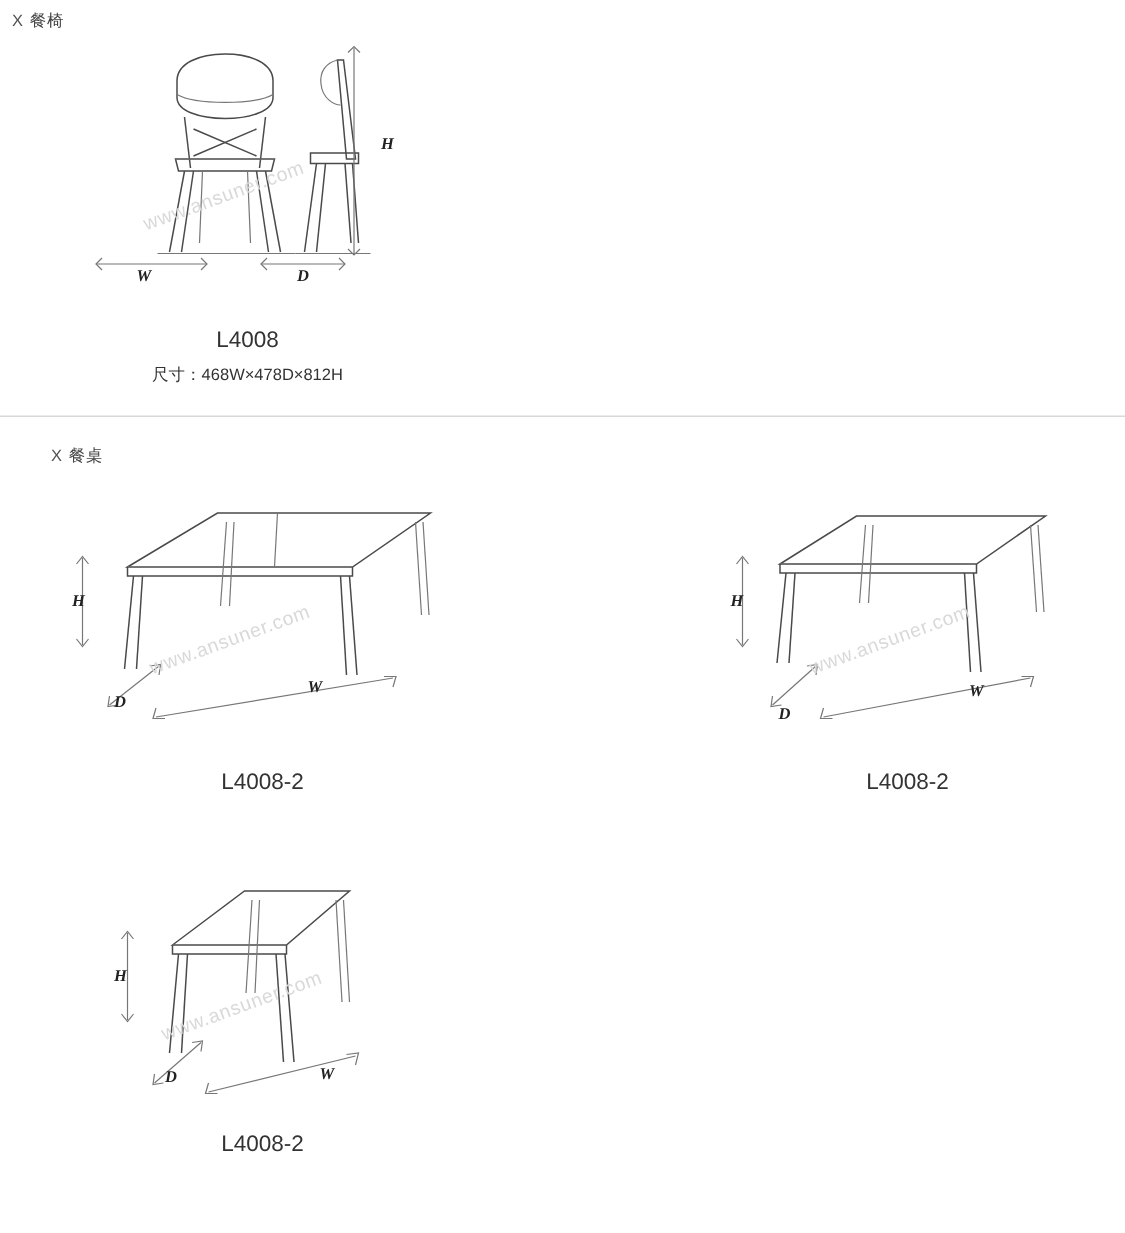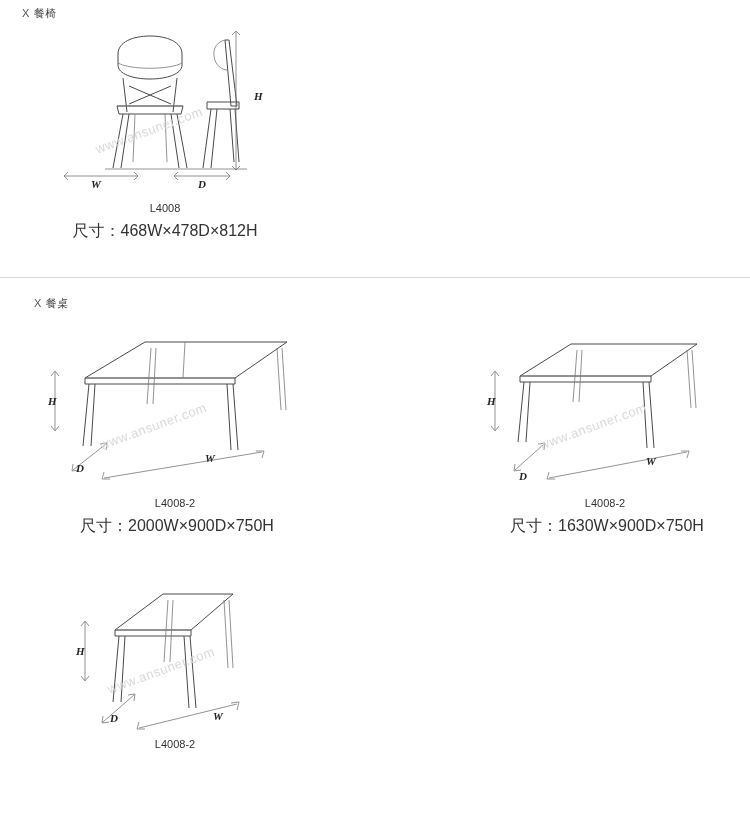--- a/index.html
+++ b/index.html
@@ -41,27 +41,28 @@
   }
   .caption {
     position: absolute;
     text-align: center;
     font-size: 11px;
     color: #333333;
     white-space: nowrap;
   }
   .caption .code {
     display: block;
-    font-size: 11px;
+    font-size: 15px;
     color: #333;
     margin-bottom: 7px;
+    margin-top: 16px;
   }
   .caption .dims {
     display: block;
-    font-size: 16px;
+    font-size: 11px;
     color: #333;
   }
   .fig {
     position: absolute;
   }
   .wm {
     position: absolute;
     font-size: 13px;
     color: #d9d9d9;
     transform: rotate(-20deg);
@@ -81,21 +82,21 @@
   }
   svg { display: block; }
   .ln { stroke: #4a4a4a; fill: none; stroke-width: 1; }
   .ln-thin { stroke: #777; fill: none; stroke-width: 0.8; }
 </style>
 </head>
 <body>
 
 <div class="page">
 
-  <div class="section-header" style="left:22px; top:6px;text-align:right;">
+  <div class="section-header" style="left:8px; top:6px;text-align:right;">
     <span class="x-mark">X</span><span>餐椅</span>
   </div>
 
   <div class="fig" style="left:55px; top:22px;">
     <svg width="200" height="150" viewBox="0 0 200 150">
 
       <g>
 
         <path class="ln" d="M63 32 C63 20, 78 14, 95 14 C112 14, 127 20, 127 32 L127 43 C127 52, 112 57, 95 57 C78 57, 63 52, 63 43 Z" fill="#fff"></path>
         <path class="ln-thin" d="M63 41 C75 48, 115 48, 127 41"></path>
@@ -211,21 +212,20 @@
     <svg width="170" height="36" viewBox="0 0 170 36">
       <path class="ln-thin" d="M4 30 L162 4"></path>
       <path class="ln-thin" d="M4 24 L2 31 L10 31"></path>
       <path class="ln-thin" d="M156 3 L164 3 L162 10"></path>
     </svg>
   </div>
   <div class="dimlabel" style="left:205px; top:452px;">W</div>
   <div class="wm" style="left:100px; top:438px;">www.ansuner.com</div>
   <div class="caption" style="left:80px; top:497px; width:190px;">
     <span class="code">L4008-2</span>
-    <span class="dims">尺寸：2000W×900D×750H</span>
   </div>
 
   <div class="fig" style="left:495px; top:330px;">
     <svg width="210" height="150" viewBox="0 0 210 150">
       <path class="ln" d="M25 46 L76 14 L202 14 L156 46 Z" fill="#fff"></path>
       <path class="ln-thin" d="M25 46 L156 46"></path>
       <path class="ln" d="M25 46 L25 52 L156 52 L156 46" fill="#fff"></path>
       <path class="ln" d="M29 52 L23 112"></path>
       <path class="ln" d="M35 52 L31 112"></path>
       <path class="ln" d="M148 52 L152 118"></path>
@@ -256,21 +256,20 @@
     <svg width="150" height="36" viewBox="0 0 150 36">
       <path class="ln-thin" d="M4 30 L142 4"></path>
       <path class="ln-thin" d="M4 24 L2 31 L10 31"></path>
       <path class="ln-thin" d="M136 3 L144 3 L142 10"></path>
     </svg>
   </div>
   <div class="dimlabel" style="left:646px; top:455px;">W</div>
   <div class="wm" style="left:540px; top:438px;">www.ansuner.com</div>
   <div class="caption" style="left:510px; top:497px; width:190px;">
     <span class="code">L4008-2</span>
-    <span class="dims">尺寸：1630W×900D×750H</span>
   </div>
 
   <div class="fig" style="left:85px; top:580px;">
     <svg width="180" height="150" viewBox="0 0 180 150">
       <path class="ln" d="M30 50 L78 14 L148 14 L106 50 Z" fill="#fff"></path>
       <path class="ln-thin" d="M30 50 L106 50"></path>
       <path class="ln" d="M30 50 L30 56 L106 56 L106 50" fill="#fff"></path>
       <path class="ln" d="M34 56 L28 122"></path>
       <path class="ln" d="M40 56 L36 122"></path>
       <path class="ln" d="M99 56 L104 128"></path>

